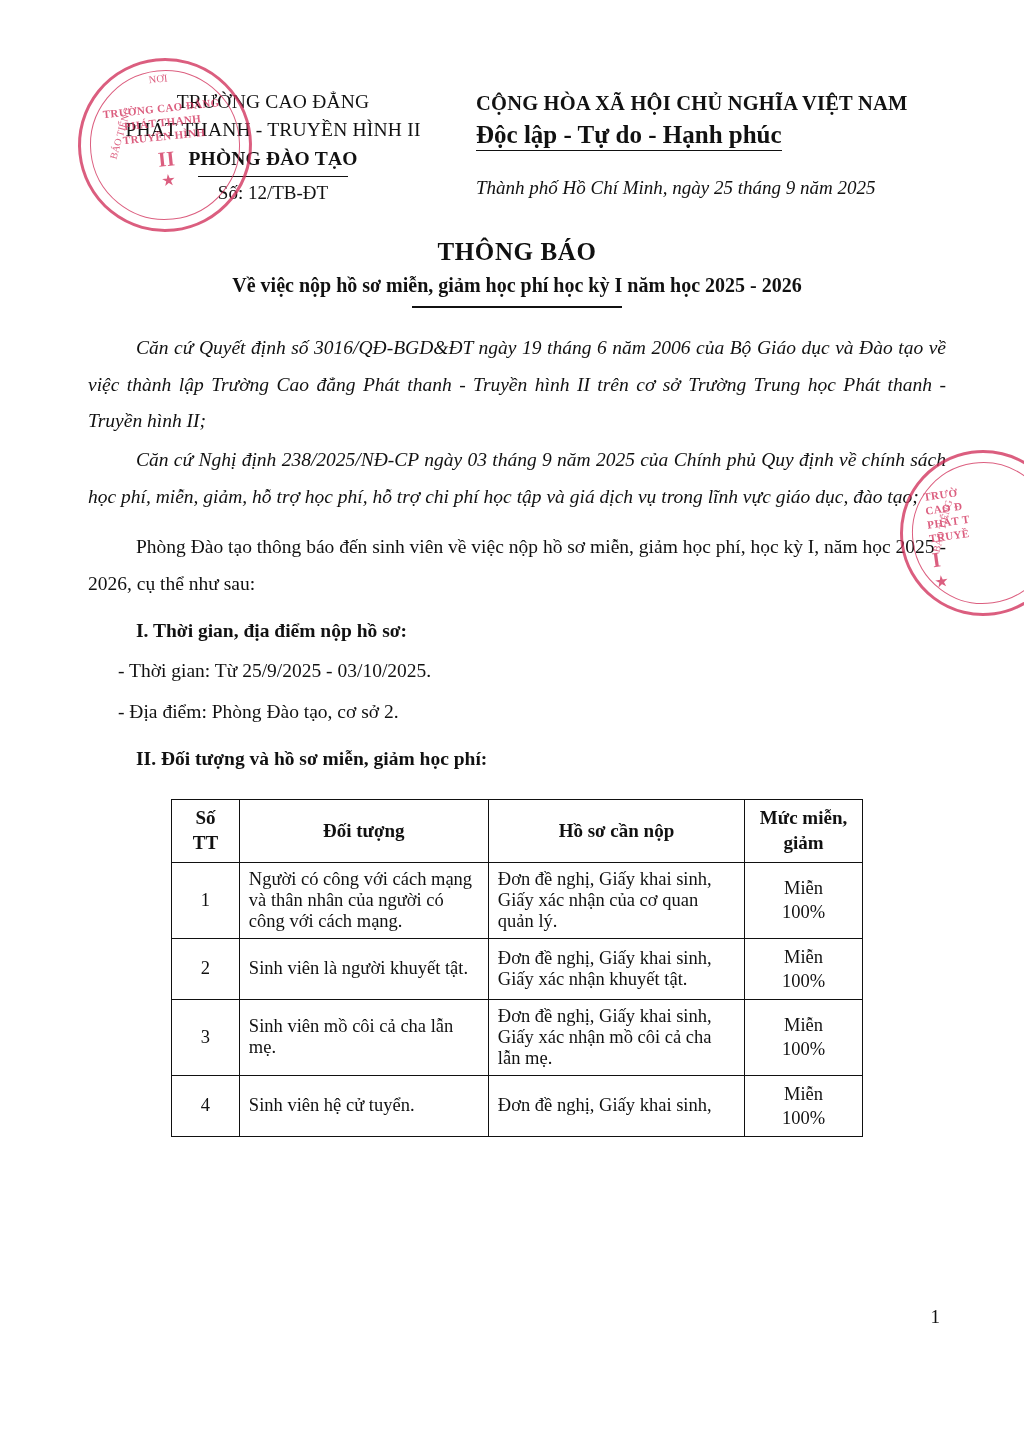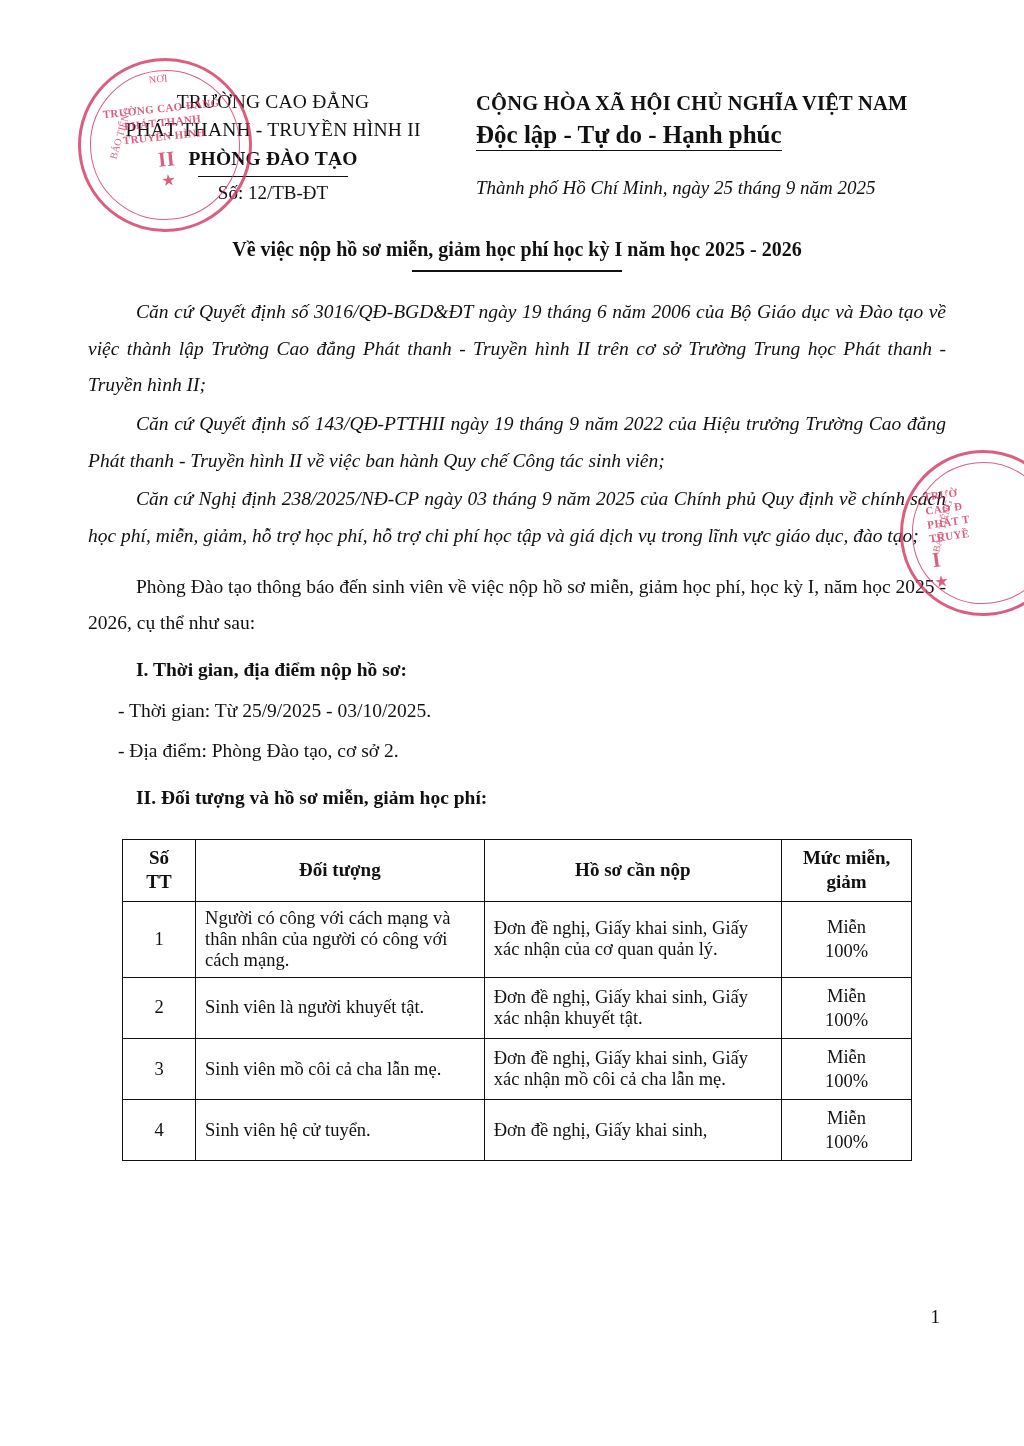--- a/index.html
+++ b/index.html
@@ -125,21 +125,21 @@
   }
   .bullet-line {
     margin: 4px 0 0 0;
     text-indent: 30px;
   }
 
   
   table.fee-table {
     margin: 22px auto 0 auto;
     border-collapse: collapse;
-    width: 790px;
+    width: 692px;
     font-size: 18.5px;
   }
   table.fee-table th,
   table.fee-table td {
     border: 1.4px solid #111;
     padding: 6px 9px;
     vertical-align: middle;
   }
   table.fee-table th {
     text-align: center;
@@ -256,27 +256,27 @@
 
     <div class="header-right">
       <div class="nation-line">CỘNG HÒA XÃ HỘI CHỦ NGHĨA VIỆT NAM</div>
       <div class="motto">Độc lập - Tự do - Hạnh phúc</div>
       <div class="place-date">Thành phố Hồ Chí Minh, ngày 25 tháng 9 năm 2025</div>
     </div>
 
   </div>
 
   <div class="title-block">
+    <div class="title-main">THÔNG BÁO</div>
     <div class="title-sub">Về việc nộp hồ sơ miễn, giảm học phí học kỳ I năm học 2025 - 2026</div>
     <div class="title-rule"></div>
   </div>
 
   <div class="body-text">
     <p class="para-italic">Căn cứ Quyết định số 3016/QĐ-BGD&amp;ĐT ngày 19 tháng 6 năm 2006 của Bộ Giáo dục và Đào tạo về việc thành lập Trường Cao đẳng Phát thanh - Truyền hình II trên cơ sở Trường Trung học Phát thanh - Truyền hình II;</p>
-    <p class="para-italic">Căn cứ Quyết định số 143/QĐ-PTTHII ngày 19 tháng 9 năm 2022 của Hiệu trưởng Trường Cao đẳng Phát thanh - Truyền hình II về việc ban hành Quy chế Công tác sinh viên;</p>
     <p class="para-italic">Căn cứ Nghị định 238/2025/NĐ-CP ngày 03 tháng 9 năm 2025 của Chính phủ Quy định về chính sách học phí, miễn, giảm, hỗ trợ học phí, hỗ trợ chi phí học tập và giá dịch vụ trong lĩnh vực giáo dục, đào tạo;</p>
     <p class="para-normal">Phòng Đào tạo thông báo đến sinh viên về việc nộp hồ sơ miễn, giảm học phí, học kỳ I, năm học 2025 - 2026, cụ thể như sau:</p>
     <p class="section-head">I. Thời gian, địa điểm nộp hồ sơ:</p>
     <p class="bullet-line">-  Thời gian: Từ 25/9/2025 - 03/10/2025.</p>
     <p class="bullet-line">-  Địa điểm: Phòng Đào tạo, cơ sở 2.</p>
     <p class="section-head">II. Đối tượng và hồ sơ miễn, giảm học phí:</p>
   </div>
 
   <table class="fee-table">
     <thead>

